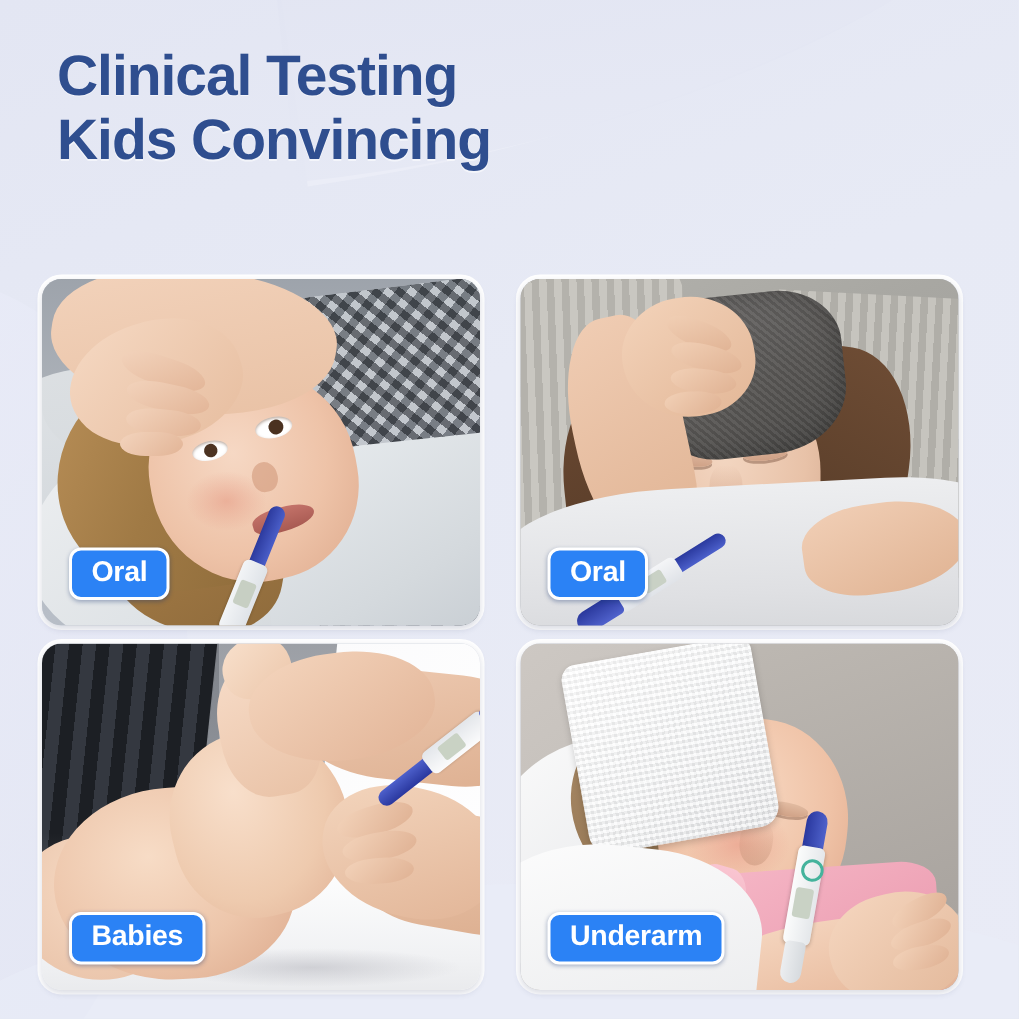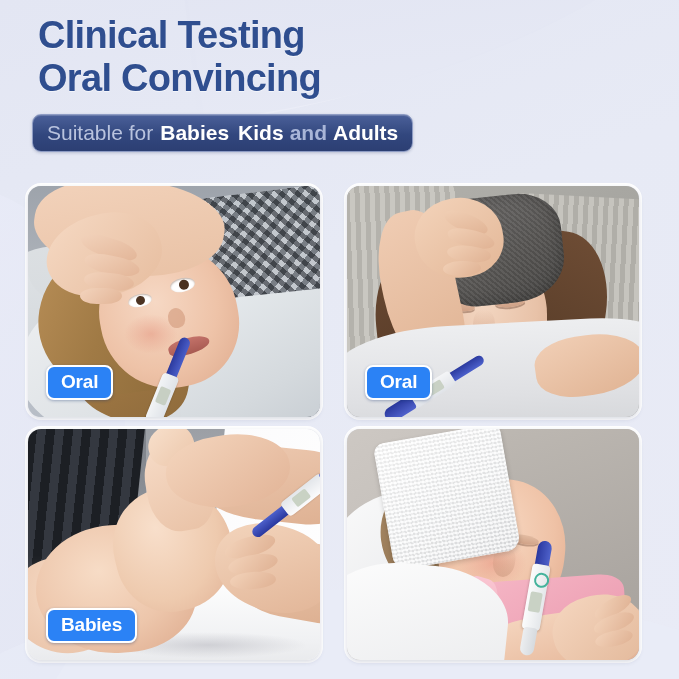--- a/index.html
+++ b/index.html
@@ -24,20 +24,21 @@
     transform:rotate(12deg);opacity:.75;}
   .swoosh-b{left:-80px;bottom:-210px;width:900px;height:300px;border-radius:50% 50% 0 0;
     background:#eaecf7;opacity:.55;}
 
   
   .header{position:absolute;left:38px;top:14px;right:20px;}
   .title{
     color:#2f4e8f;font-weight:bold;font-size:38px;line-height:1.13;
     letter-spacing:-0.7px;
     text-shadow:0 1px 0 rgba(255,255,255,.55);
+    margin-top:16px;
   }
   .title .line{display:block;white-space:nowrap;}
 
   .banner{
     display:inline-flex;align-items:center;
     margin-left:-6px;margin-top:14px;
     padding:7px 14px 8px 14px;
     background:linear-gradient(180deg,#4b6099 0%,#32477e 55%,#2c3f73 100%);
     border:1px solid #8e9cc4;border-radius:9px;
     box-shadow:0 1px 3px rgba(40,55,100,.25), inset 0 1px 0 rgba(255,255,255,.18);
@@ -329,29 +330,21 @@
 <div class="page">
 
   <div class="swoosh swoosh-tr2"></div>
   <div class="swoosh swoosh-tr"></div>
   <div class="swoosh swoosh-l"></div>
   <div class="swoosh swoosh-b"></div>
 
   <div class="header">
     <div class="title">
       <span class="line">Clinical Testing</span>
-      <span class="line">Oral Convincing</span>
-    </div>
-    <div class="banner">
-      <span class="soft">Suitable for</span>
-      <span class="strong">Babies</span>
-      <span class="sp"></span>
-      <span class="strong">Kids</span>
-      <span class="and">and</span>
-      <span class="strong">Adults</span>
+      <span class="line">Kids Convincing</span>
     </div>
   </div>
 
   <div class="grid">
 
     <div class="card">
       <div class="scene s1">
         <div class="sheetbg"></div>
         <div class="pillow2"></div>
         <div class="pillow"></div>
@@ -462,16 +455,17 @@
           <div class="lcd"></div>
           <div class="end"></div>
         </div>
         <div class="arm"></div>
         <div class="hand"></div>
         <div class="hf h1"></div>
         <div class="hf h2"></div>
         <div class="hf h3"></div>
         <div class="pillowF"></div>
       </div>
+      <div class="badge">Underarm</div>
     </div>
 
   </div>
 </div>
 
 </body></html>

